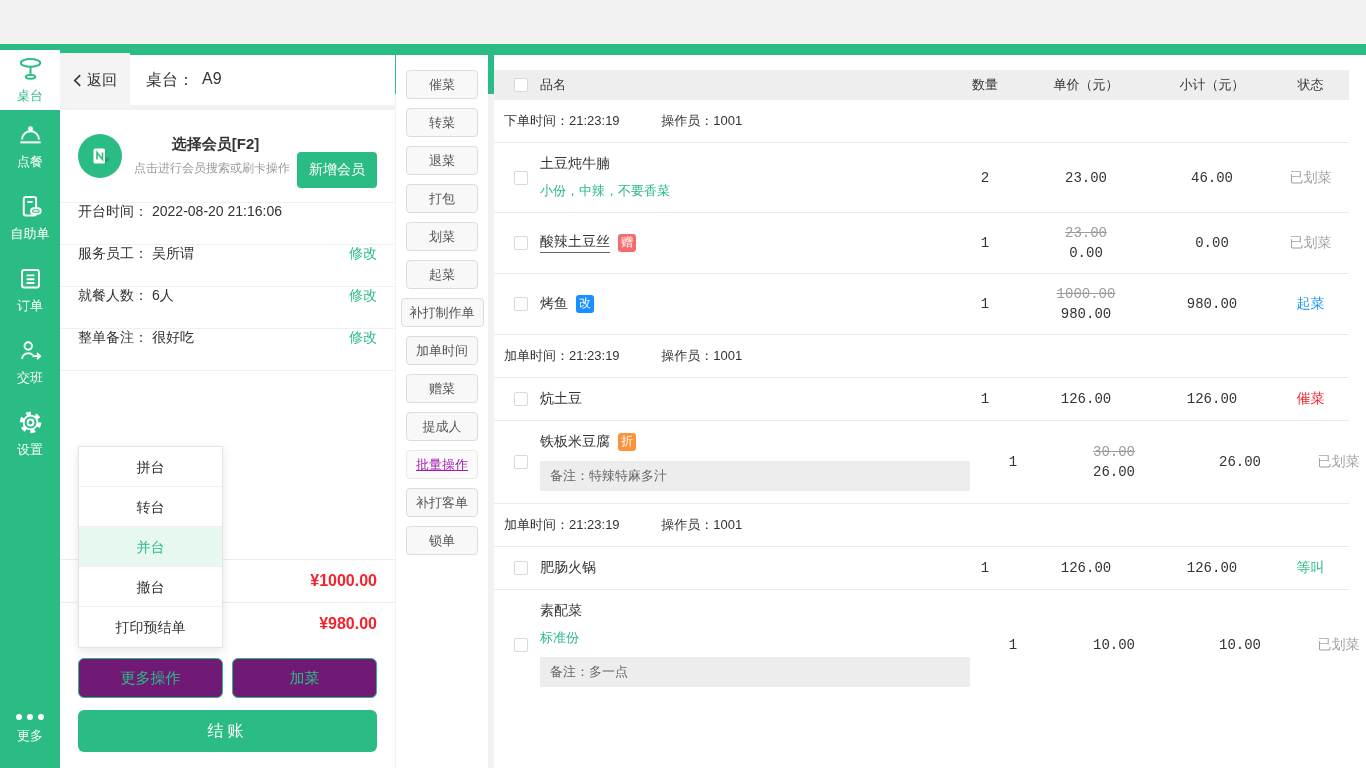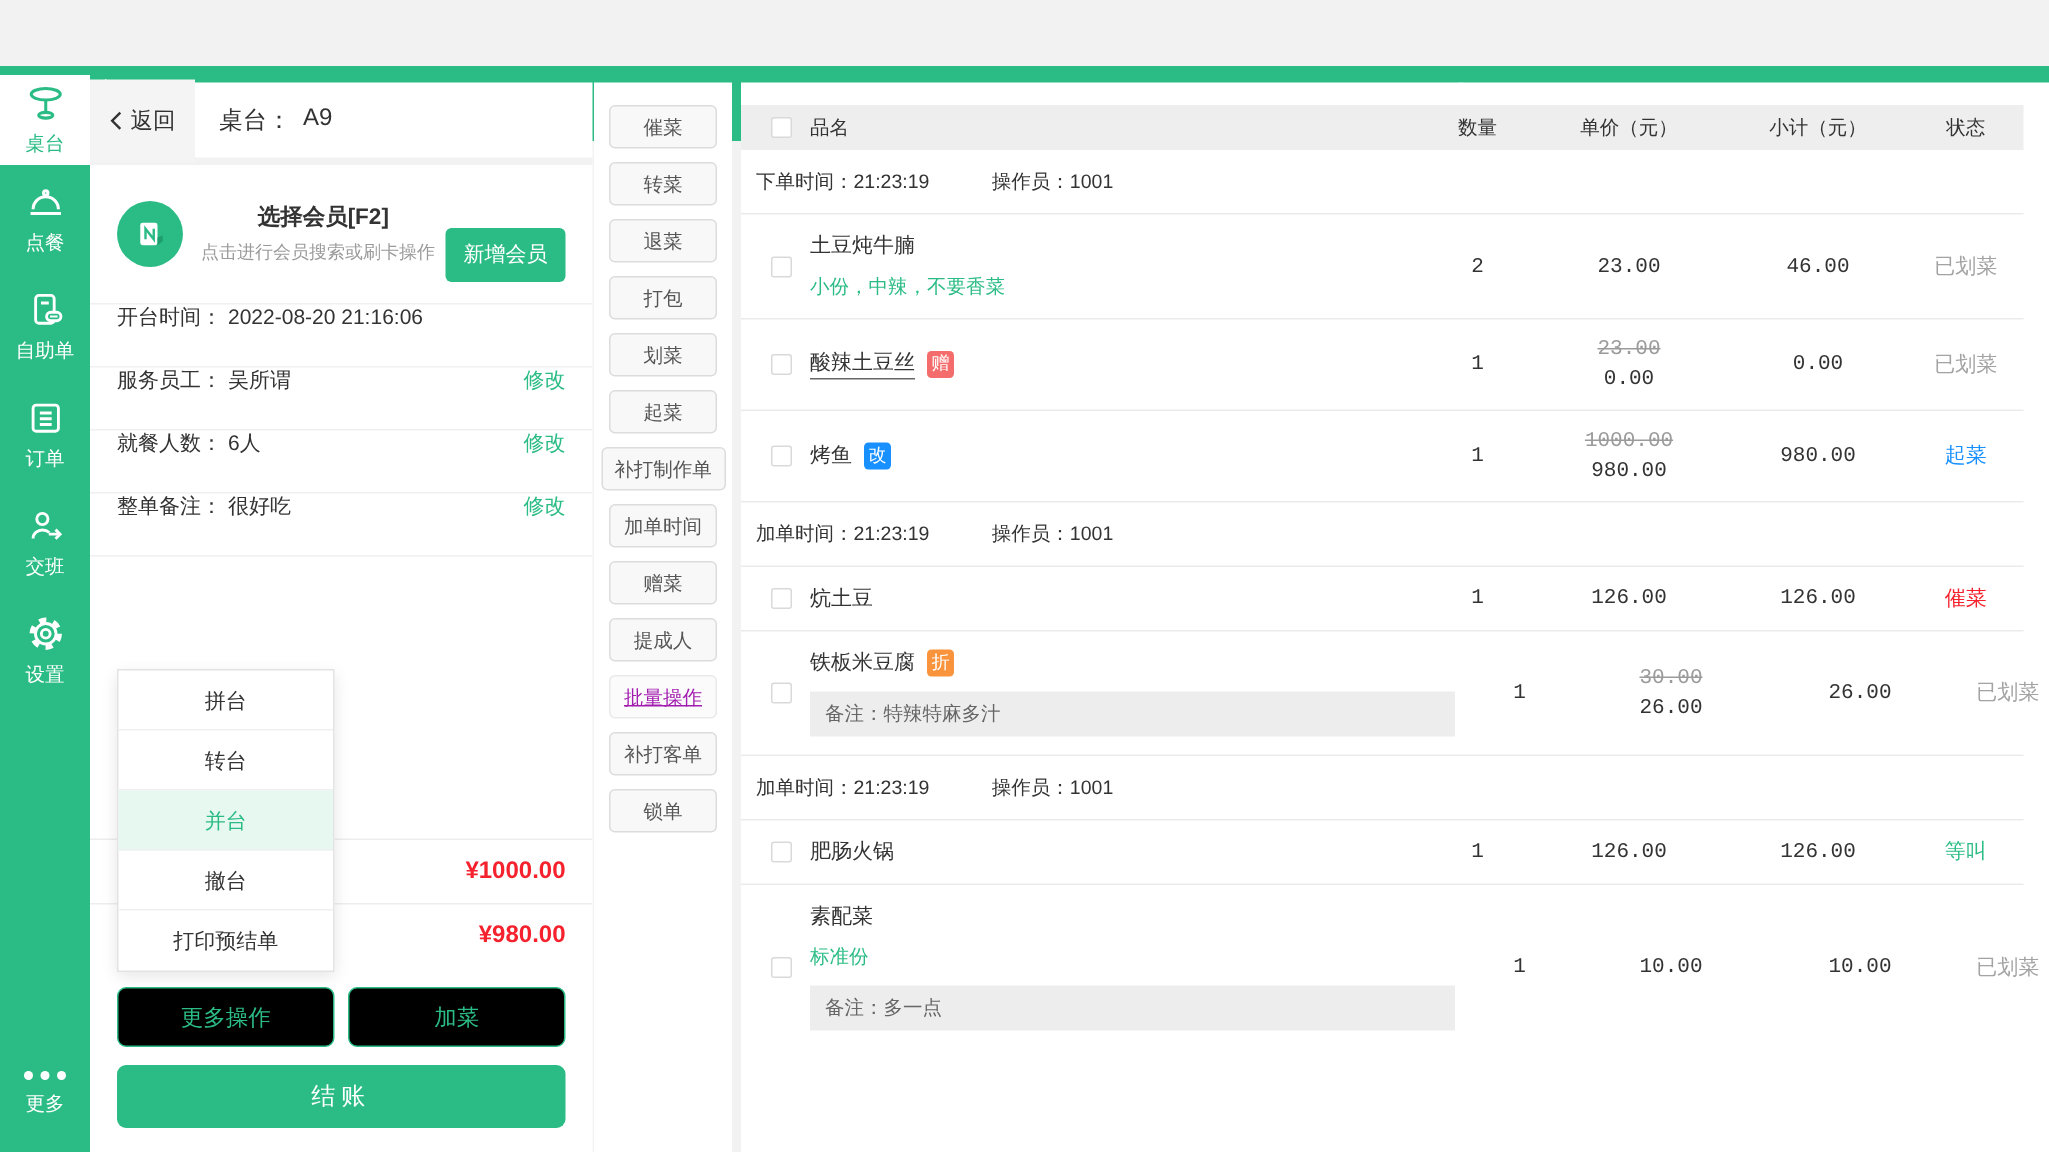--- a/index.html
+++ b/index.html
@@ -44,21 +44,21 @@
   .info-row { height:42px; display:flex; align-items:flex-start; padding:0 18px; border-bottom:1px solid #f0f0f0; font-size:14px; color:#333; }
   .info-label { color:#333; }
   .info-value { margin-left:4px; }
   .info-action { margin-left:auto; color:#2bbc85; cursor:pointer; }
 
   .panel-bottom { position:absolute; left:0; right:0; bottom:0; background:#fff; }
   .total-row { height:43px; border-top:1px solid #ededed; display:flex; align-items:center; justify-content:flex-end; padding:0 18px; }
   .total-row:last-of-type { border-bottom:1px solid #ededed; }
   .total-amount { color:#f5222d; font-weight:bold; font-size:16px; }
   .btn-row { display:flex; gap:9px; padding:13px 18px 0; }
-  .outline-btn { flex:1; height:40px; border:1px solid #2bbc85; color:#2bbc85; background:#000000; border-radius:6px; font-size:15px; cursor:pointer; }
+  .outline-btn { flex:1; height:40px; border:1px solid #2bbc85; color:#2bbc85; background:#701a75; border-radius:6px; font-size:15px; cursor:pointer; }
   .checkout-btn { display:block; margin:12px 18px 16px; width:299px; height:42px; background:#2bbc85; color:#fff; border:none; border-radius:6px; font-size:16px; letter-spacing:4px; cursor:pointer; }
 
   .popup-menu { position:absolute; left:18px; top:391px; width:145px; background:#fff; border:1px solid #e3e3e3; box-shadow:0 3px 10px rgba(0,0,0,.10); z-index:5; }
   .popup-item { height:40px; line-height:40px; text-align:center; font-size:14px; color:#333; border-bottom:1px solid #f0f0f0; cursor:pointer; }
   .popup-item:last-child { border-bottom:none; }
   .popup-item.active { background:#e7f8f1; color:#2bbc85; }
 
   
   .actions-col { position:absolute; top:55px; left:396px; width:92px; height:713px; background:#fff; display:flex; flex-direction:column; align-items:center; padding-top:15px; }
   .action-btn { min-width:72px; height:29px; margin-bottom:9px; background:#f8f8f8; border:1px solid #dcdcdc; border-radius:4px; font-size:13px; color:#555; cursor:pointer; padding:0 8px; white-space:nowrap; }

